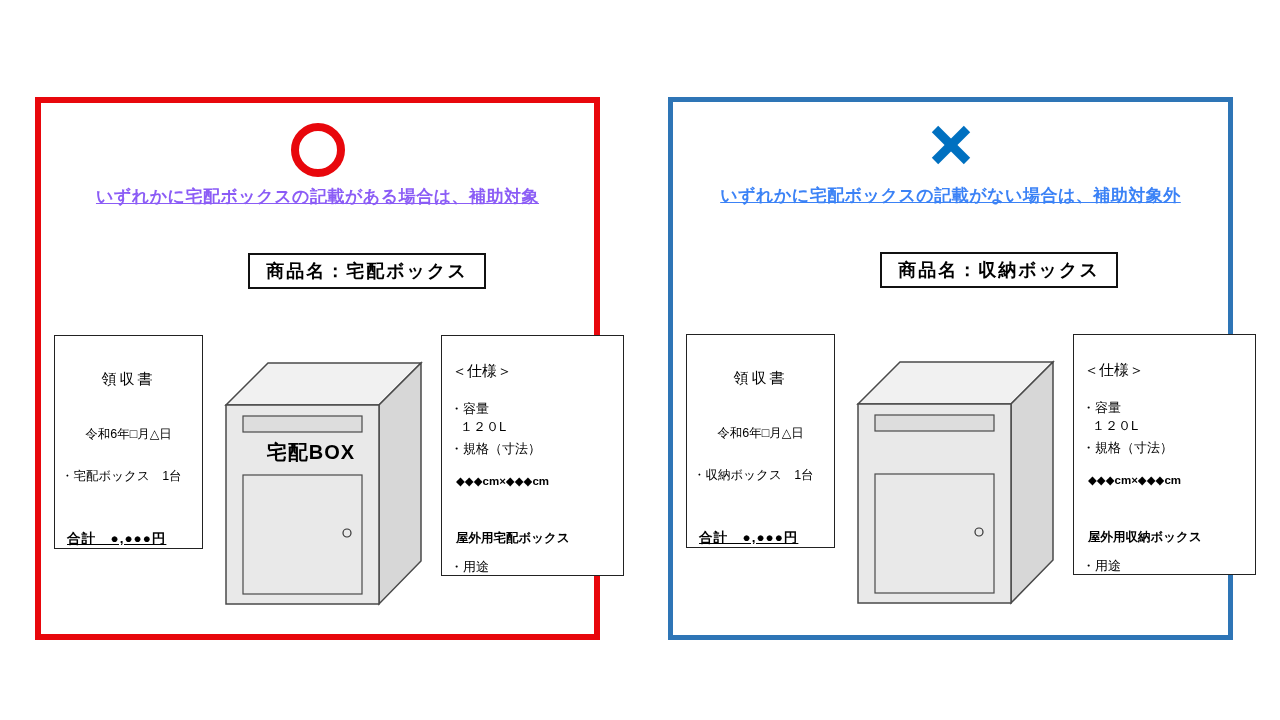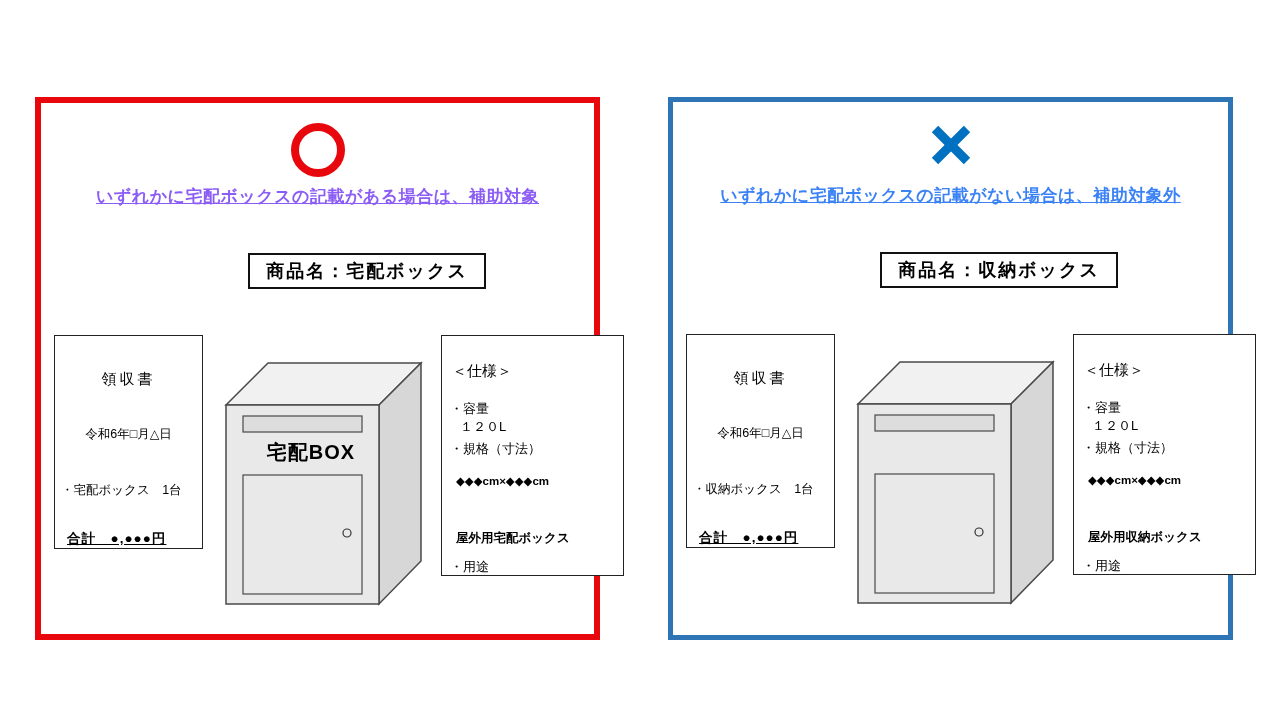--- a/index.html
+++ b/index.html
@@ -30,21 +30,21 @@
     border:2px solid #111;display:flex;align-items:center;justify-content:center;
     font-size:18px;font-weight:600;letter-spacing:2px;box-sizing:border-box;background:#fff;margin-left:40px;
   }
 
   .receipt{
     position:absolute;top:232px;left:13px;width:149px;height:214px;
     border:1px solid #222;box-sizing:border-box;font-size:13px;background:#fff;
   }
   .receipt-title{position:absolute;top:34px;left:0;width:100%;text-align:center;font-size:15px;letter-spacing:3px;}
   .receipt-date{position:absolute;top:90px;left:0;width:100%;text-align:center;font-size:12.5px;}
-  .receipt-item{position:absolute;top:146px;left:6px;font-size:12.5px;white-space:nowrap;}
+  .receipt-item{position:absolute;top:132px;left:6px;font-size:12.5px;white-space:nowrap;}
   .receipt-total{position:absolute;top:194px;left:12px;font-size:13.5px;font-weight:bold;text-decoration:underline;letter-spacing:1px;}
 
   .boxart{position:absolute;top:252px;left:180px;width:205px;height:252px;}
   .boxart svg{position:absolute;top:0;left:0;}
   .box-label{
     position:absolute;top:84px;left:5px;width:170px;text-align:center;
     font-size:20px;font-weight:bold;letter-spacing:1px;
   }
 
   .spec{

